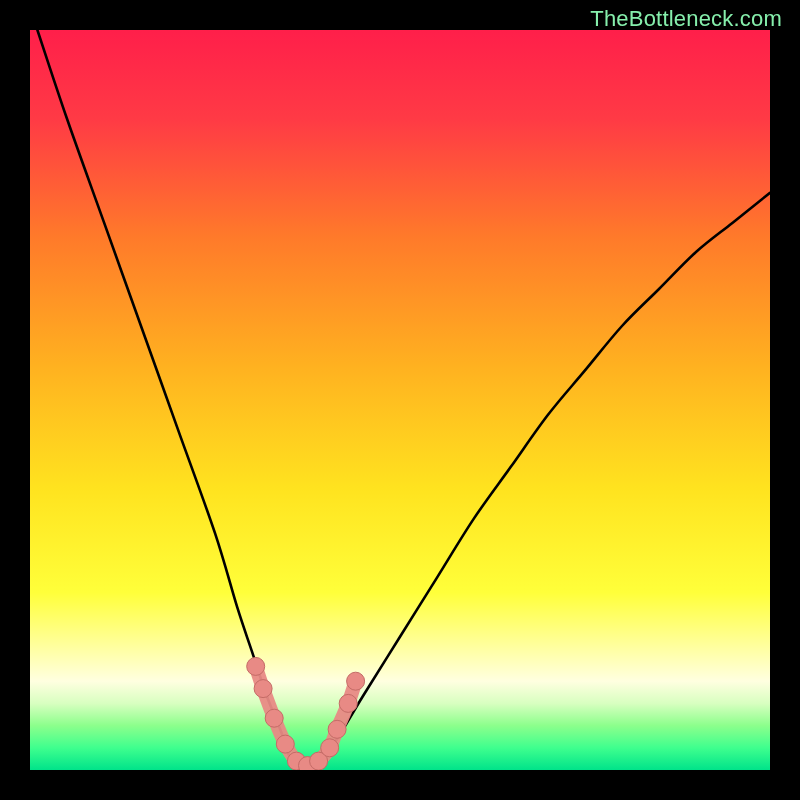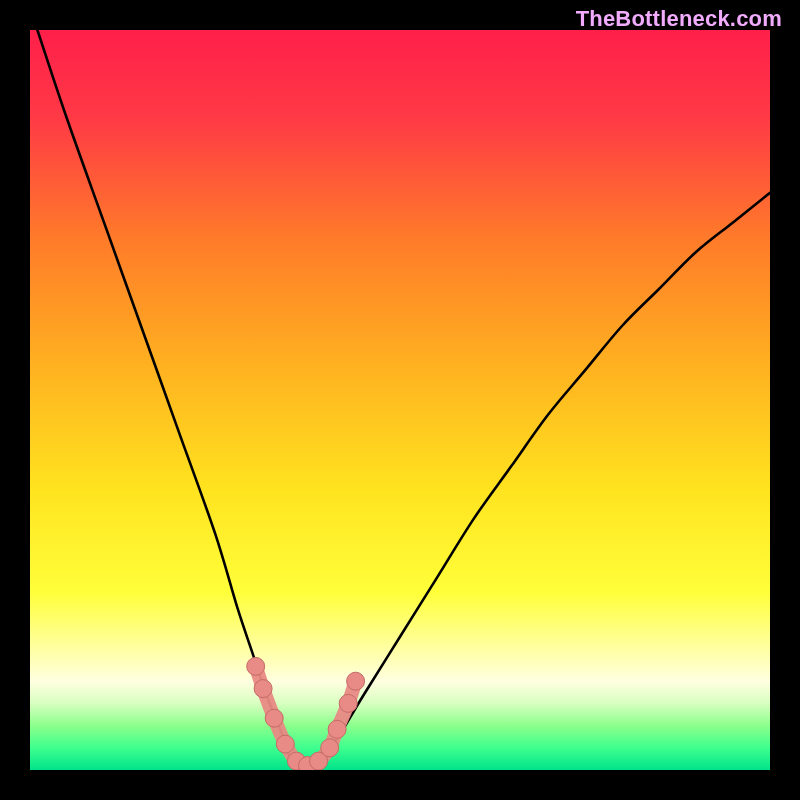--- a/index.html
+++ b/index.html
@@ -26,23 +26,23 @@
     overflow: hidden;
   }
   .gradient-bg {
     position: absolute;
     inset: 0;
   }
   .watermark {
     position: absolute;
     top: 6px;
     right: 18px;
-    color: #f0abfc;
+    color: #86efac;
     font-size: 22px;
-    font-weight: 700;
+    font-weight: 400;
     letter-spacing: 0.2px;
   }
   svg.curve-layer {
     position: absolute;
     inset: 0;
     width: 100%;
     height: 100%;
   }
 </style>
 </head>

